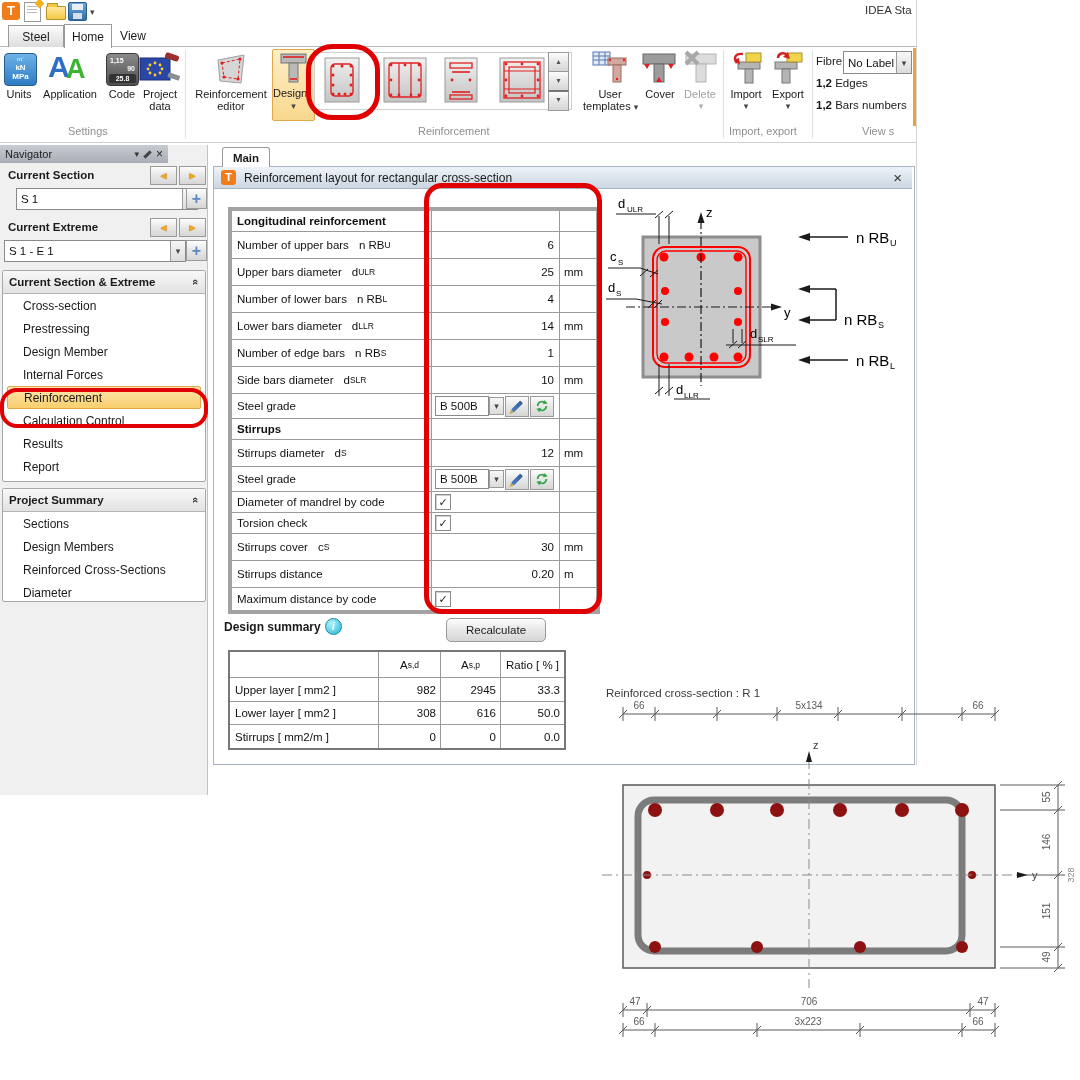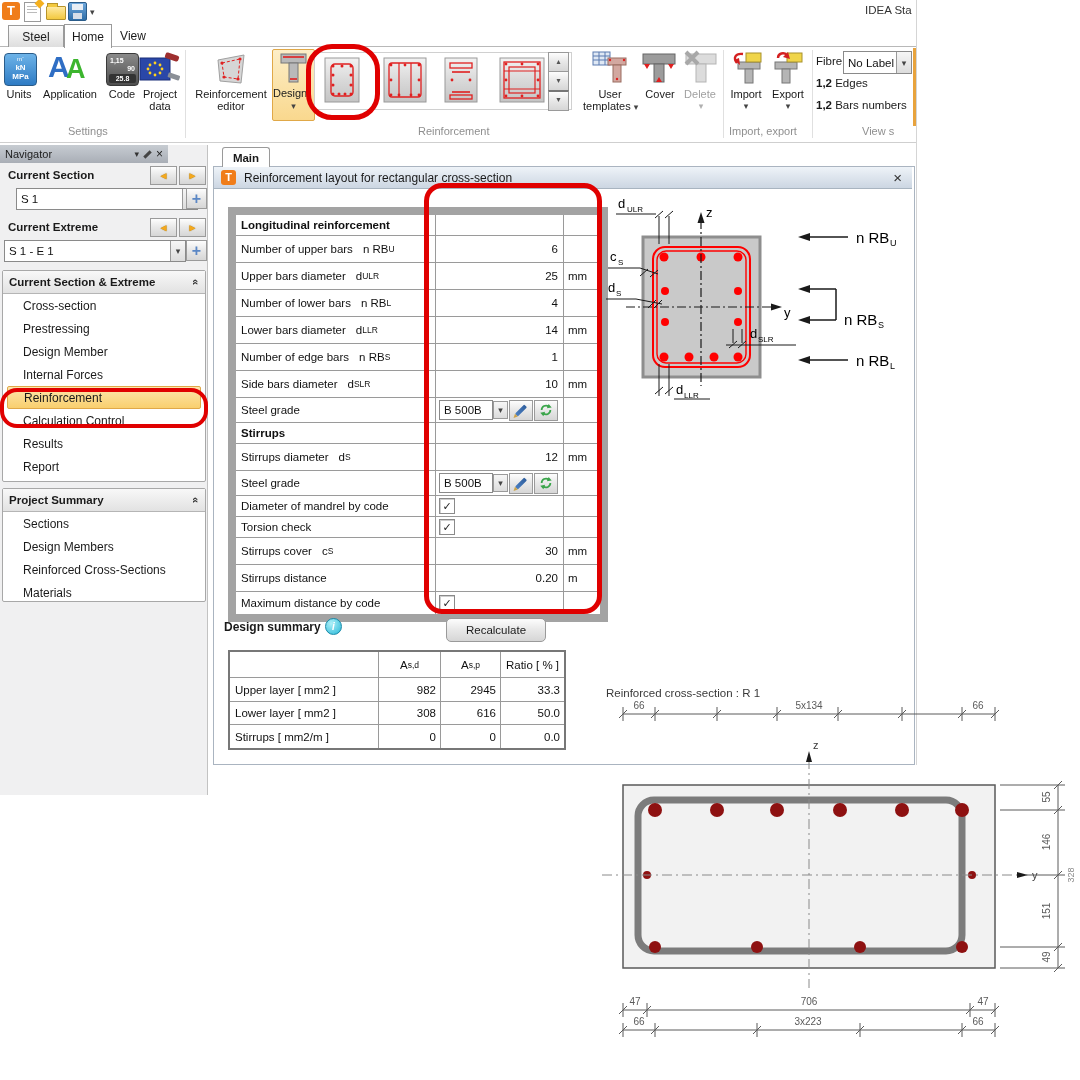--- a/index.html
+++ b/index.html
@@ -22,21 +22,21 @@
   
   .rbtn-label{font-size:11px;color:#1a1a1a;text-align:center;white-space:nowrap;}
   .tile{background:#fff;border:1px solid #d0d0d0;}
   
   #nav-panel{left:0;top:145px;width:207px;height:650px;background:#f0f0f1;border-right:1px solid #c2c2c2;}
   .nav-box{position:absolute;left:2px;width:202px;background:#fff;border:1px solid #a8a8a8;border-radius:2px;}
   .nav-box-hdr{height:22px;background:linear-gradient(#f8f8f8,#e2e2e2);border-bottom:1px solid #b5b5b5;
       display:flex;align-items:center;padding:0 6px;font-size:11.5px;font-weight:bold;color:#1a1a1a;}
   .nav-item{height:23px;display:flex;align-items:center;padding-left:20px;font-size:12px;color:#1a1a1a;}
   
-  .ptable{border:8px solid #a3a3a3;background:#fff;}
+  .ptable{border:4px solid #a3a3a3;background:#fff;}
   .prow{display:flex;border-bottom:1px solid #9a9a9a;box-sizing:border-box;}
   .prow:last-child{border-bottom:none;}
   .pc{box-sizing:border-box;display:flex;align-items:center;font-size:11.5px;color:#111;overflow:hidden;white-space:nowrap;}
   .pc.l{width:200px;border-right:1px solid #9a9a9a;padding-left:5px;}
   .pc.v{width:128px;border-right:1px solid #9a9a9a;justify-content:flex-end;padding-right:5px;}
   .pc.v.left{justify-content:flex-start;padding-left:3px;}
   .pc.u{width:36px;padding-left:4px;}
   .sym{margin-left:10px;}
   sub{font-size:8.5px;}
   .cb{width:14px;height:14px;border:1px solid #8a8a8a;background:#fff;box-shadow:inset 1px 1px 0 #cfcfcf;
@@ -368,21 +368,21 @@
   </div>
 
   <div class="nav-box" style="top:488px;height:112px;">
     <div class="nav-box-hdr">
       <span style="flex:1;">Project Summary</span>
       <span style="transform:rotate(90deg);font-size:11px;color:#333;">«</span>
     </div>
     <div class="nav-item">Sections</div>
     <div class="nav-item">Design Members</div>
     <div class="nav-item">Reinforced Cross-Sections</div>
-    <div class="nav-item">Materials</div>
+    <div class="nav-item">Diameter</div>
   </div>
 
   <div class="abs" style="left:222px;top:147px;width:46px;height:19px;background:#fff;border:1px solid #9a9a9a;border-bottom:none;border-radius:3px 3px 0 0;display:flex;align-items:center;justify-content:center;font-size:11.5px;font-weight:bold;color:#1a1a1a;z-index:3;">Main</div>
 
   <div class="abs" style="left:213px;top:166px;width:700px;height:597px;background:#fff;border:1px solid #aab4c0;"></div>
   <div class="abs" style="left:214px;top:167px;width:698px;height:21px;background:linear-gradient(#eef3f8,#ccd6e2);border-bottom:1px solid #a8b4c0;display:flex;align-items:center;">
     <span style="width:15px;height:15px;background:#f07d1a;border-radius:3px;color:#fff;font-weight:bold;font-size:11px;text-align:center;line-height:15px;margin:0 8px 0 7px;">T</span>
     <span style="flex:1;font-size:12px;color:#1a1a1a;">Reinforcement layout for rectangular cross-section</span>
     <span style="font-size:15px;color:#333;margin-right:10px;">×</span>
   </div>

